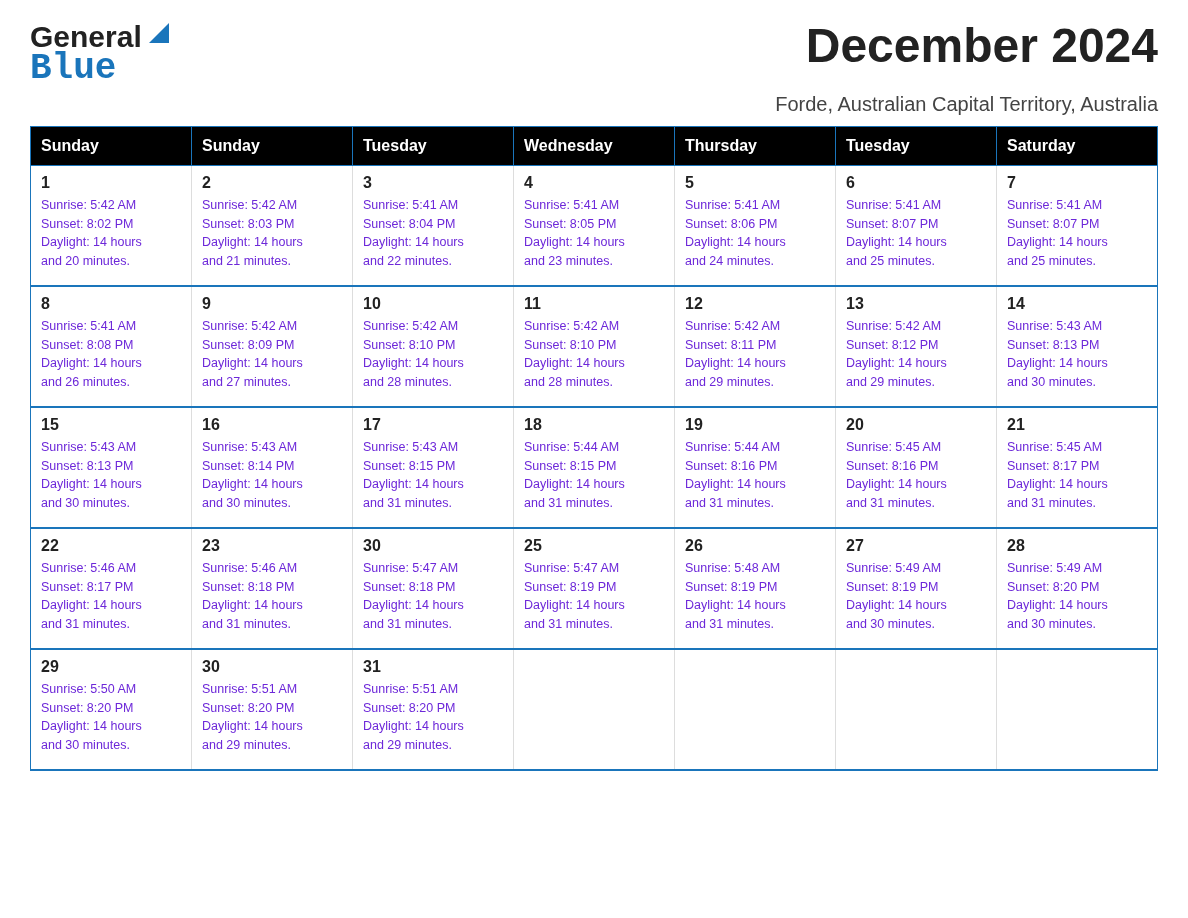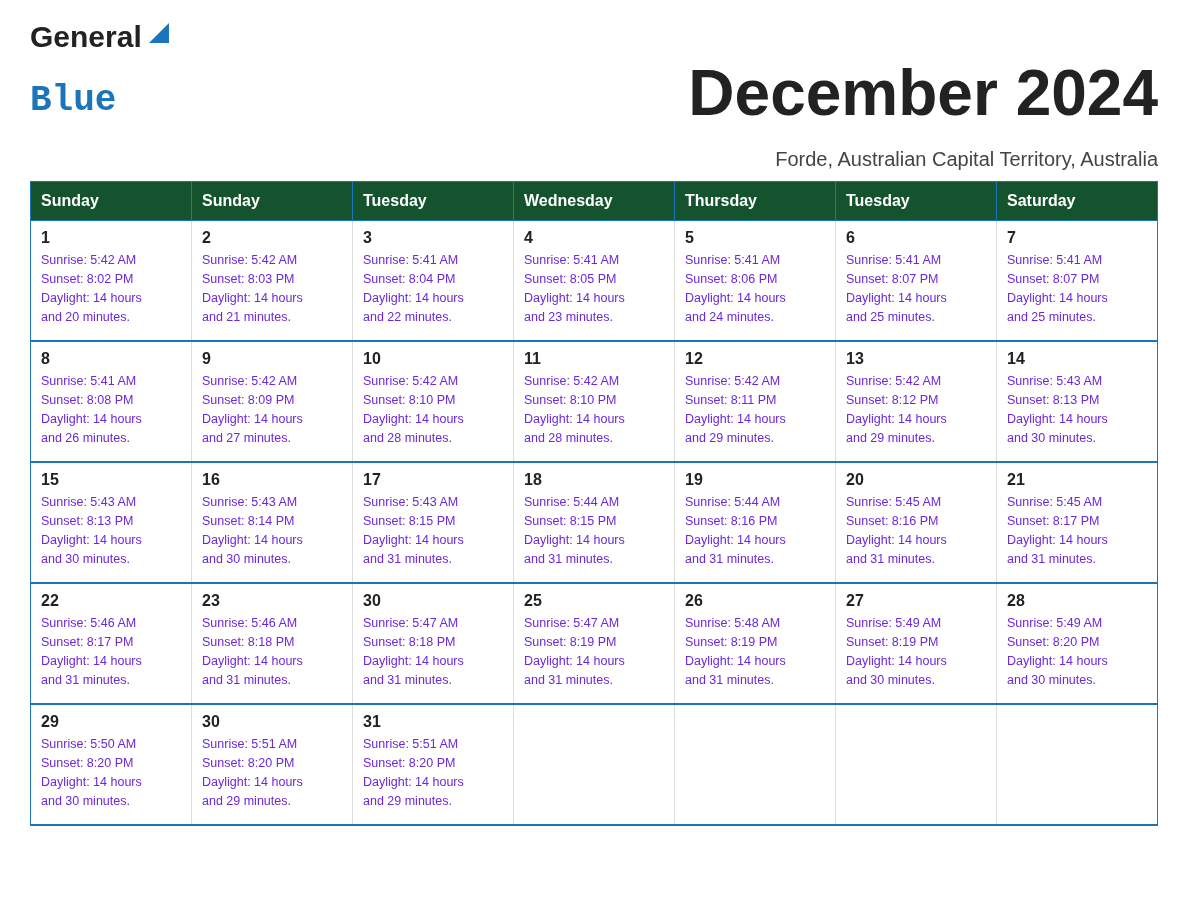--- a/index.html
+++ b/index.html
@@ -14,48 +14,46 @@
     .header {
       display: flex;
       justify-content: space-between;
       align-items: flex-start;
       margin-bottom: 10px;
     }
     .logo {
       display: flex;
       flex-direction: column;
       align-items: flex-start;
-      gap: 32px;
     }
     .logo-text-row {
       display: flex;
       align-items: center;
     }
     .title-block {
       text-align: right;
     }
     .month-title {
-      font-size: 64px;
+      font-size: 48px;
       font-weight: bold;
       color: #222;
       line-height: 1.1;
-      margin-top: 38px;
     }
     .location-title {
       font-size: 20px;
       color: #444;
       margin-top: 20px;
     }
     .calendar-table {
       width: 100%;
       border-collapse: collapse;
       margin-top: 10px;
     }
     .calendar-table thead tr th {
-      background-color: #14532d;
+      background-color: #000000;
       color: #fff;
       font-size: 16px;
       font-weight: bold;
       padding: 10px 10px;
       text-align: left;
       border: 1px solid #1a75bb;
     }
     .calendar-table tbody tr {
       border-bottom: 2px solid #1a75bb;
     }

